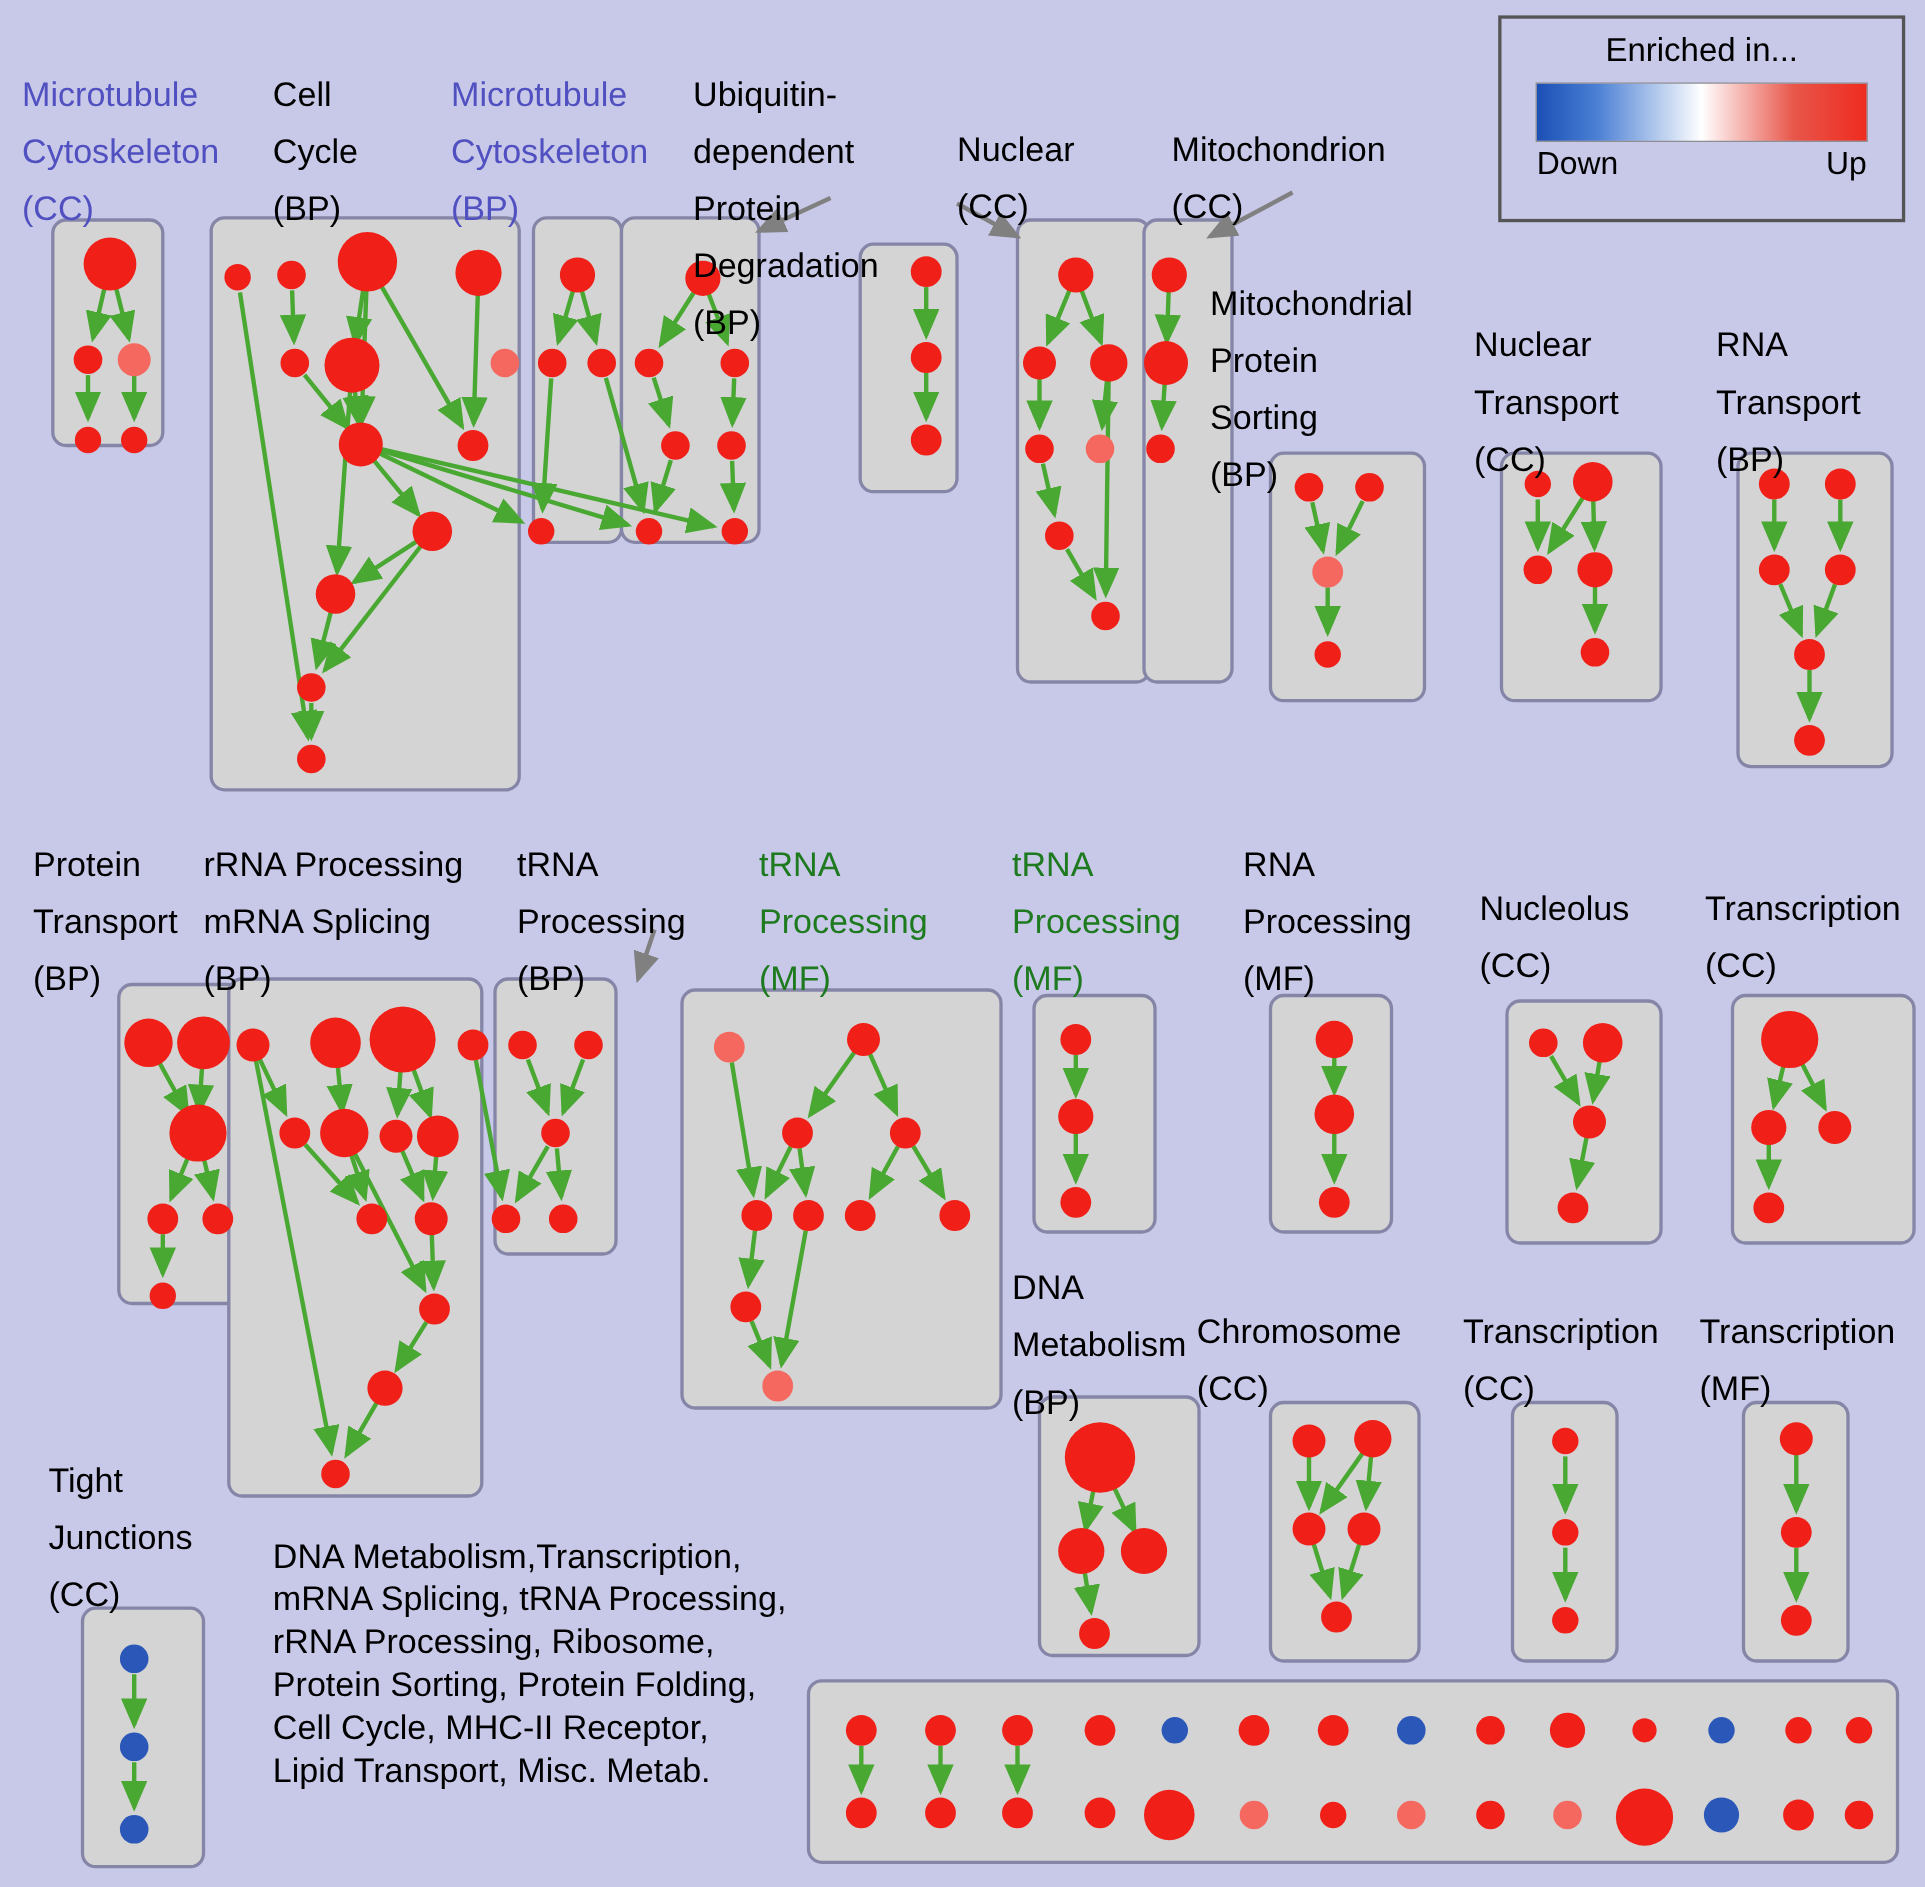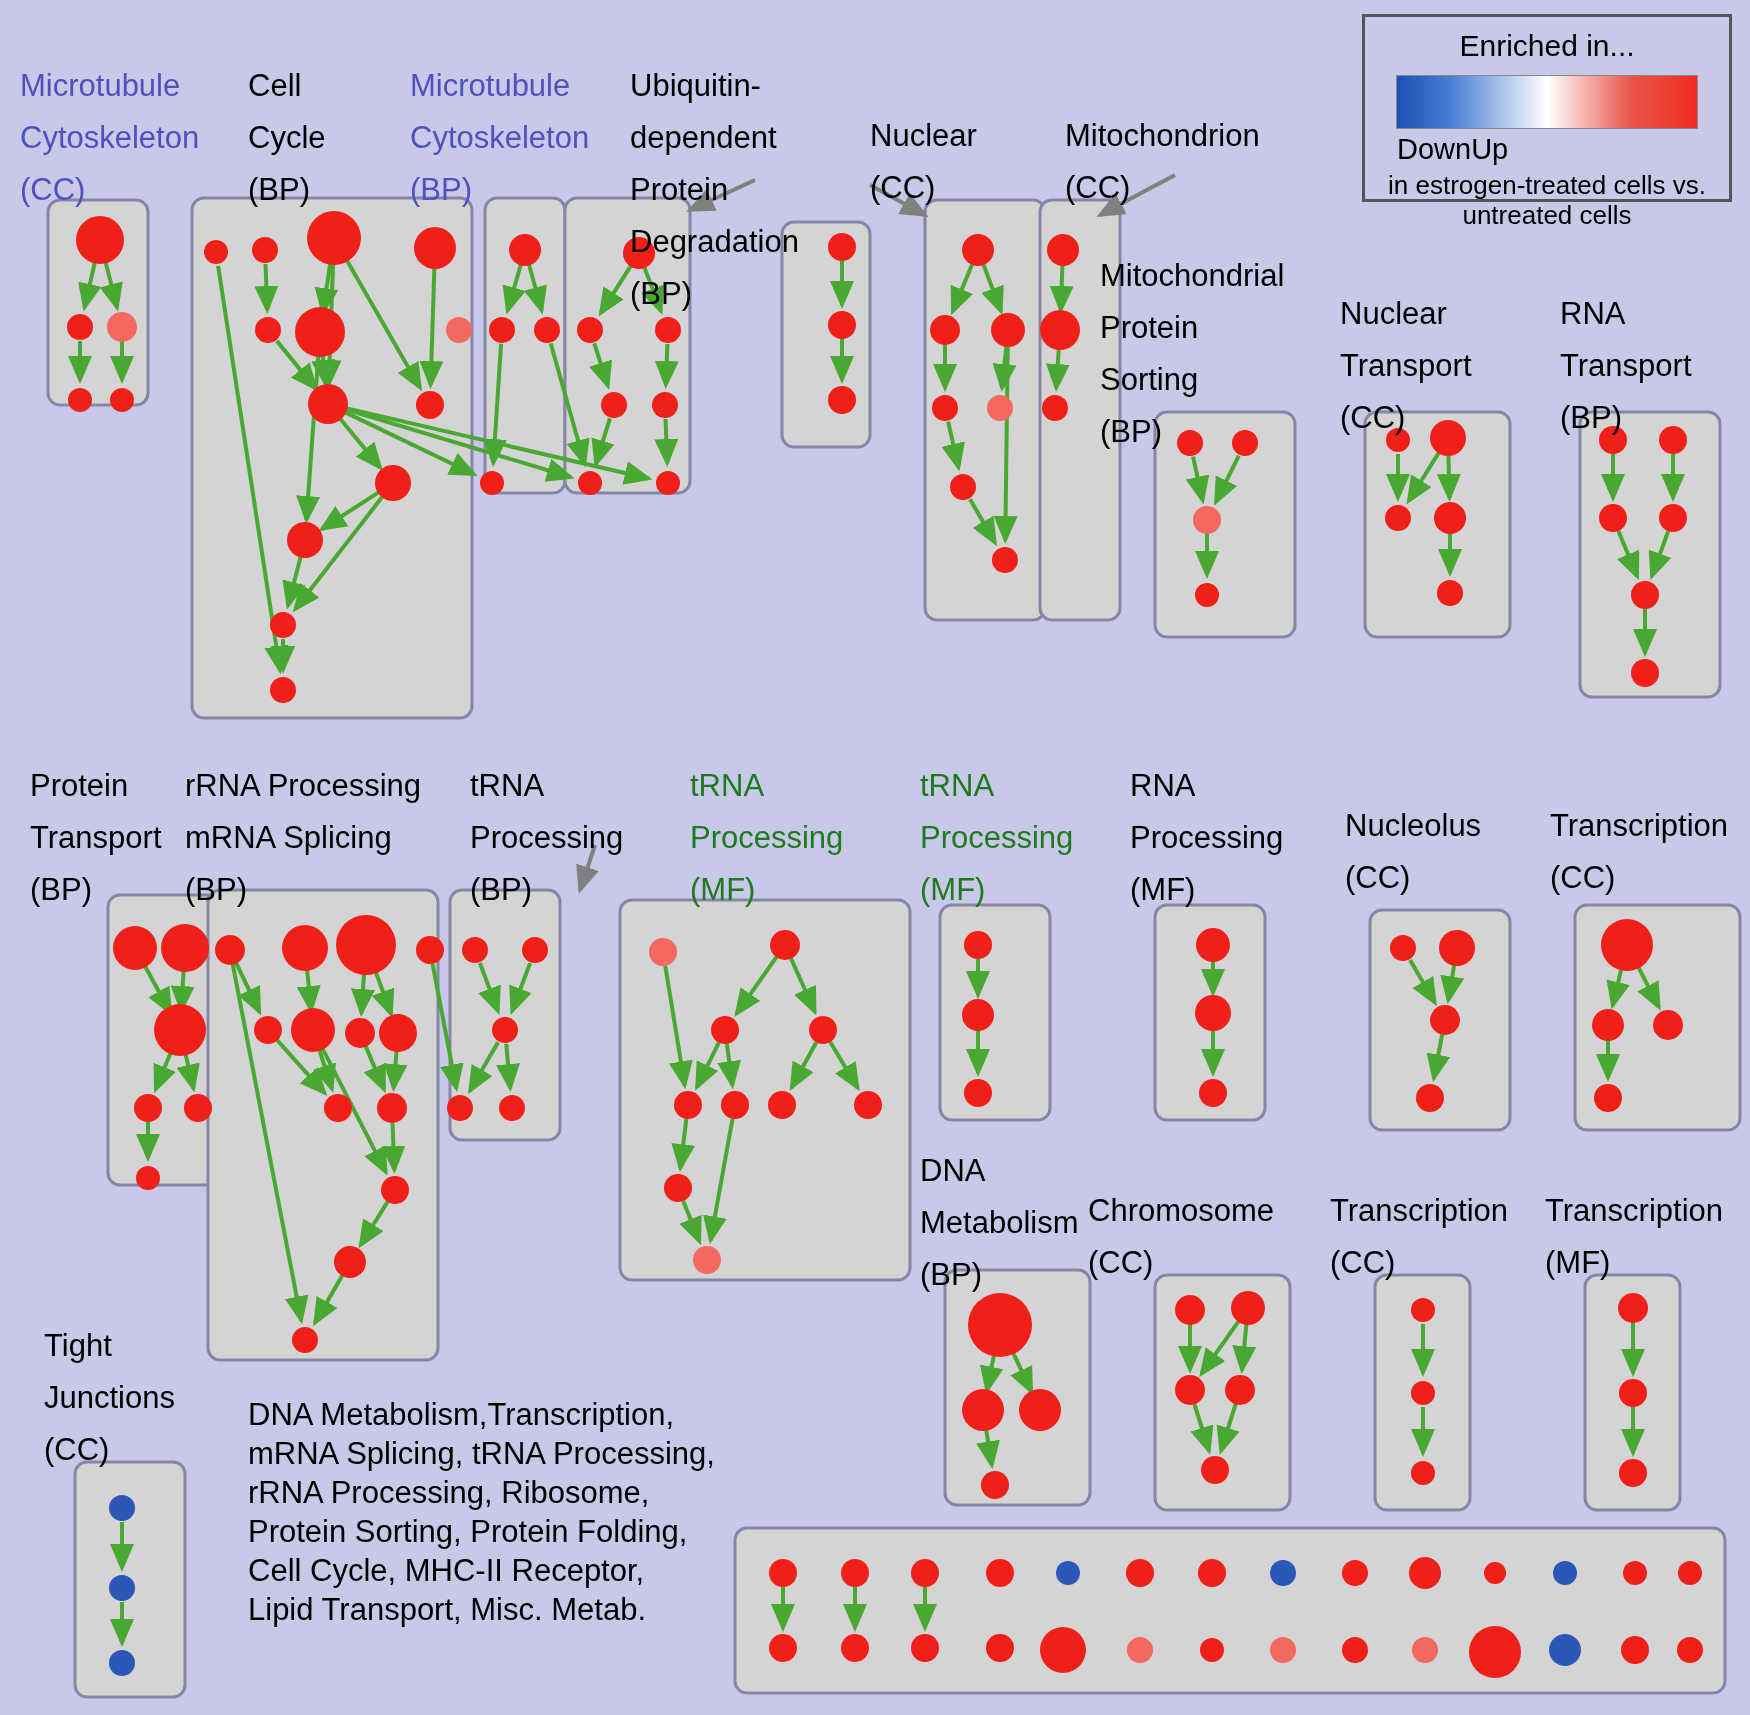--- a/index.html
+++ b/index.html
@@ -31,21 +31,21 @@
     box-sizing:border-box;
     text-align:center;
   }
   .legend-title{font-size:30px;margin-top:12px;color:#000;}
   .legend-bar{
     margin:12px auto 4px auto;
     width:300px;height:52px;
     background:linear-gradient(to right,#1b4fb5 0%,#4a7fd4 18%,#ffffff 50%,#e8564a 78%,#ef2b20 100%);
     border:1px solid #888;
   }
-  .legend-ends{display:flex;width:300px;margin:0 auto;font-size:29px;}
+  .legend-ends{display:flex;justify-content:space-between;width:300px;margin:0 auto;font-size:29px;}
   .legend-sub{font-size:26px;line-height:30px;margin-top:4px;}
   .big-text{
     position:absolute;
     font-size:31px;
     line-height:39px;
     color:#000;
     white-space:pre-line;
     text-align:left;
   }
 </style>
@@ -434,17 +434,15 @@
 Cell Cycle, MHC-II Receptor,
 Lipid Transport, Misc. Metab.</div>
 
   <div class="legend">
     <div class="legend-title">Enriched in...</div>
     <div class="legend-bar"></div>
     <div class="legend-ends">
       <span>Down</span>
       <span>Up</span>
     </div>
-    <div class="legend-sub">in estrogen-treated cells
-vs. untreated cells</div>
   </div>
 
 </div>
 
 </body></html>

